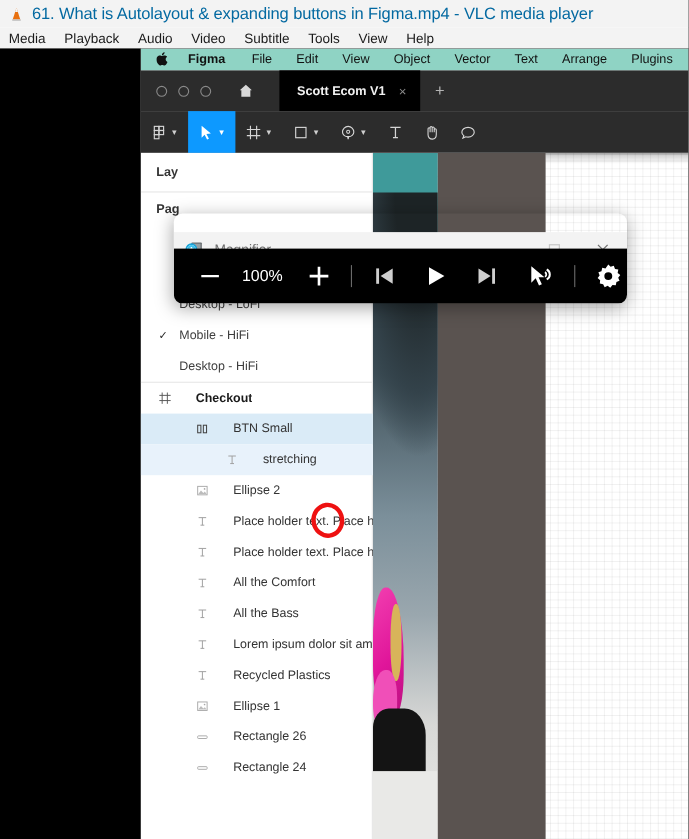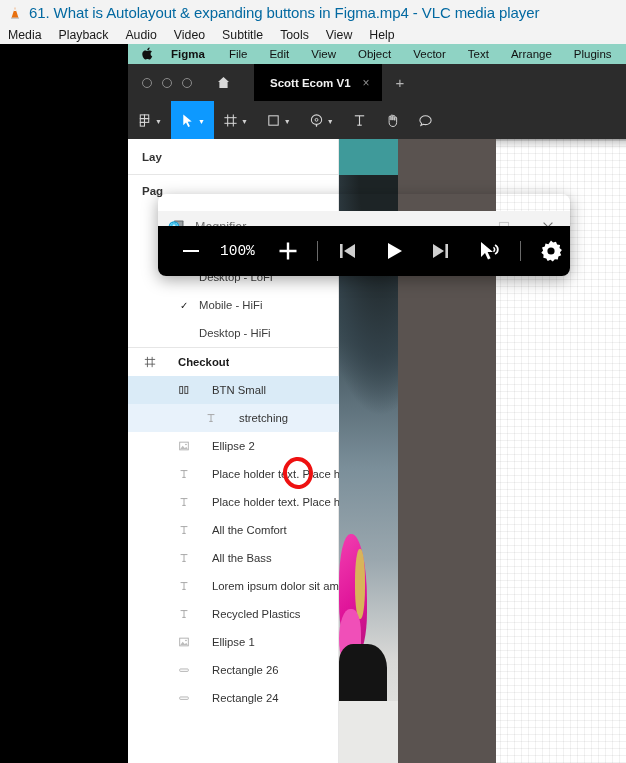--- a/index.html
+++ b/index.html
@@ -85,21 +85,21 @@
     border-bottom:1px solid #e6e6e6;
     display:flex; align-items:center; padding-left:14px;
   }
   .panel-tab-label { font-size:11.5px; color:#333; font-weight:bold; }
   .pages-header {
     position:absolute; left:0; top:36px; width:211px; height:32px;
     display:flex; align-items:center; padding-left:14px;
   }
   .pages-header-label { font-size:11.5px; color:#333; font-weight:bold; }
 
-  .pages-list { position:absolute; left:0; top:68px; width:211px;margin-left:36px; }
+  .pages-list { position:absolute; left:0; top:68px; width:211px; }
   .page-row {
     height:28px; display:flex; align-items:center; padding-left:14px; position:relative;
   }
   .page-check { position:absolute; left:16px; font-size:10px; color:#222; }
   .page-label { font-size:11.3px; color:#3d3d3d; margin-left:21px; white-space:nowrap; }
 
   .pages-divider {
     position:absolute; left:0; top:208px; width:211px; height:1px; background:#e6e6e6;
   }
 
@@ -189,21 +189,21 @@
   .mag-titlebar {
     position:absolute; left:0; top:17px; width:412px; height:32px;
     background:#f3f3f3; display:flex; align-items:center;
   }
   .mag-icon { margin-left:10px; width:17px; height:17px; position:relative; flex:none; }
   .mag-title { margin-left:10px; font-size:12.5px; color:#6e6e6e; }
   .mag-winbtns { margin-left:auto; display:flex; height:32px; }
   .mag-winbtn { width:44px; height:32px; display:flex; align-items:center; justify-content:center; color:#7a7a7a; }
   .mag-toolbar {
     position:absolute; left:0; top:32px; width:412px; height:50px;
-    background:#000000; display:flex; align-items:center;font-family:Liberation Mono, monospace;
+    background:#000000; display:flex; align-items:center;
   }
   .mag-btn { display:flex; align-items:center; justify-content:center; color:#ffffff; }
   .mag-zoomlabel { font-size:14.5px; color:#ffffff; }
   .mag-sep { width:1px; height:20px; background:#6a6a6a; }
 
   
   .red-circle {
     position:absolute; left:155px; top:413px; width:30px; height:32px;
     border:4px solid #ee1111; border-radius:50%;
     transform:rotate(-7deg);

